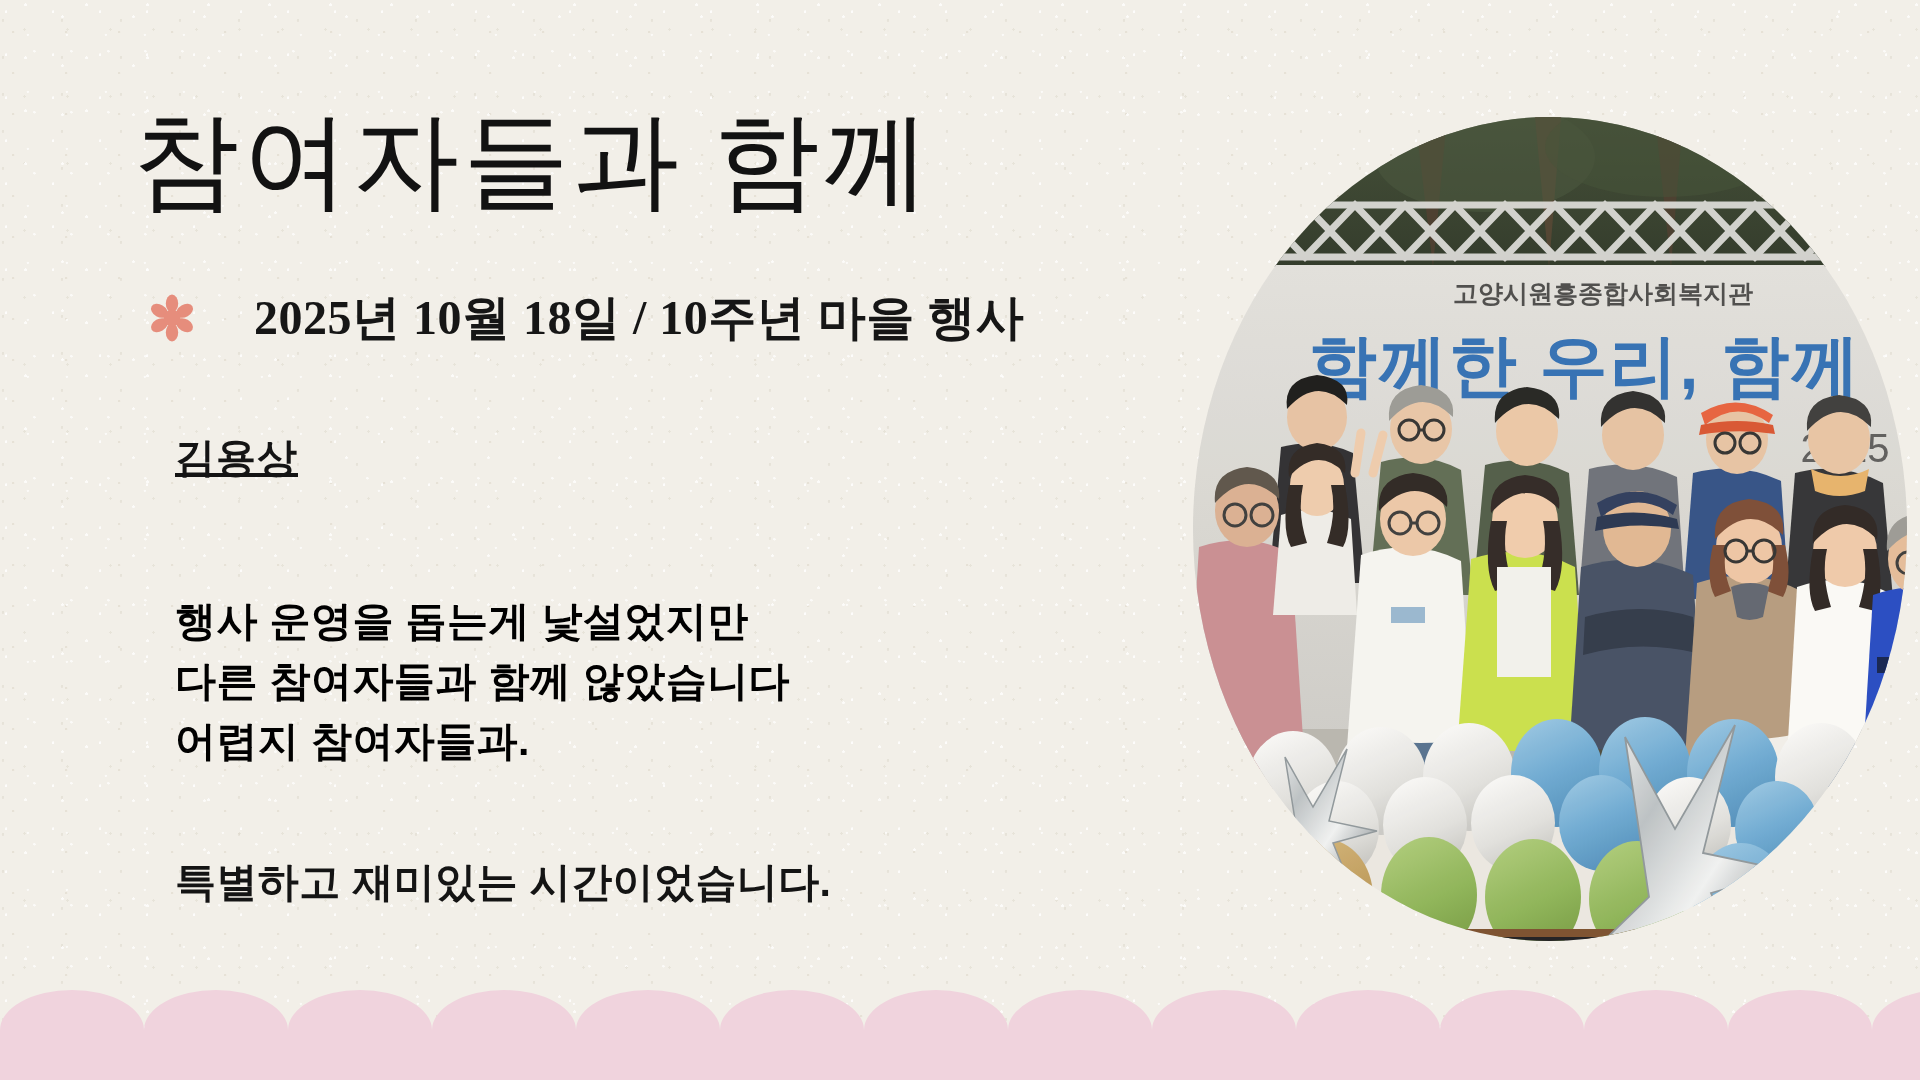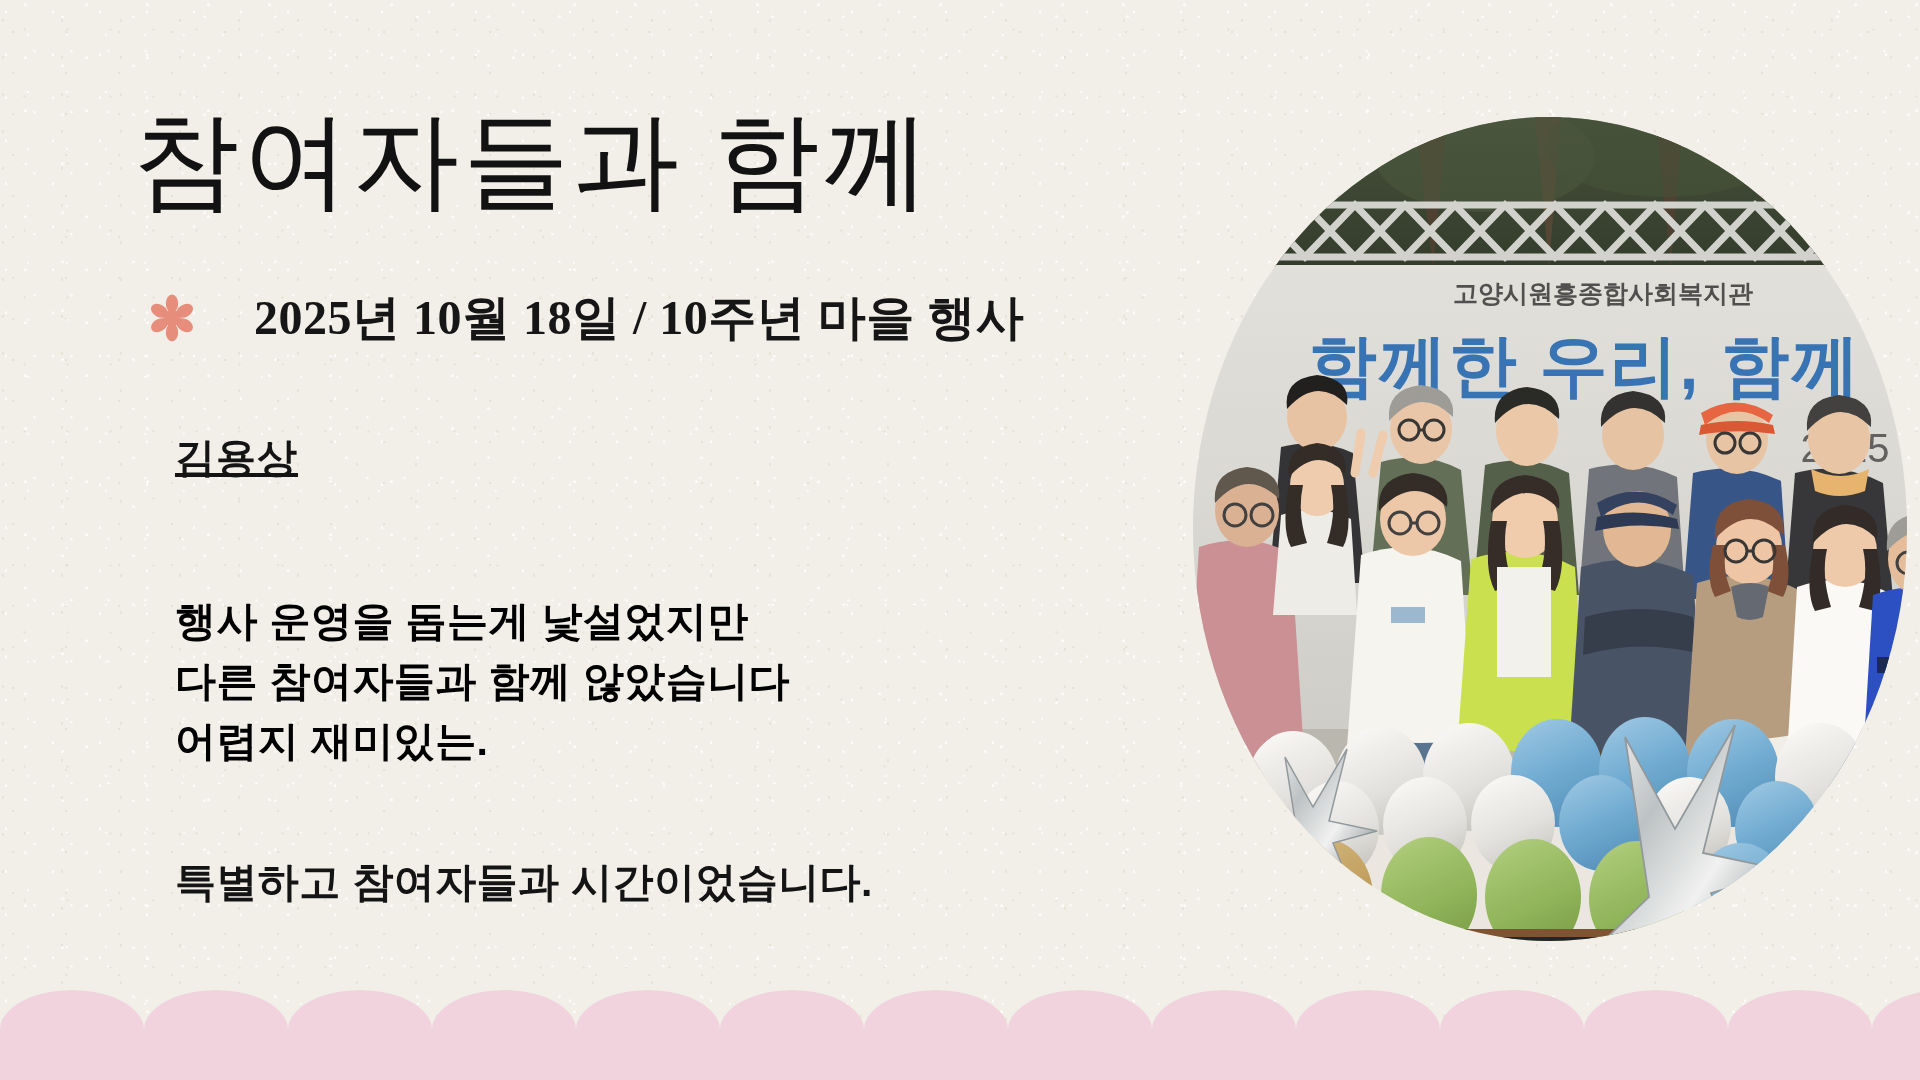--- a/index.html
+++ b/index.html
@@ -144,24 +144,24 @@
       </g>
     </svg>
     <div id="subtitle-text">2025년 10월 18일 / 10주년 마을 행사</div>
   </div>
 
   <div id="author-name">김용상</div>
 
   <div id="body-block">
     <span class="para-line">행사 운영을 돕는게 낯설었지만</span>
     <span class="para-line">다른 참여자들과 함께 않았습니다</span>
-    <span class="para-line">어렵지 재미있는.</span>
+    <span class="para-line">어렵지 참여자들과.</span>
   </div>
 
-  <div id="closing-line">특별하고 참여자들과 시간이었습니다.</div>
+  <div id="closing-line">특별하고 재미있는 시간이었습니다.</div>
 </div>
 
 <div id="photo-frame">
   <svg id="photo-svg" viewBox="0 0 730 825" preserveAspectRatio="none">
     <defs>
       <clipPath id="ovalClip">
         <ellipse cx="365" cy="412" rx="357" ry="412"></ellipse>
       </clipPath>
       <linearGradient id="treeGrad" x1="0" y1="0" x2="0" y2="1">
         <stop offset="0%" stop-color="#3d4a33"></stop>

